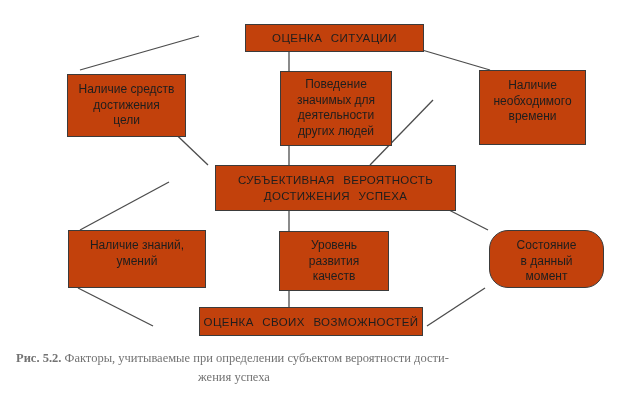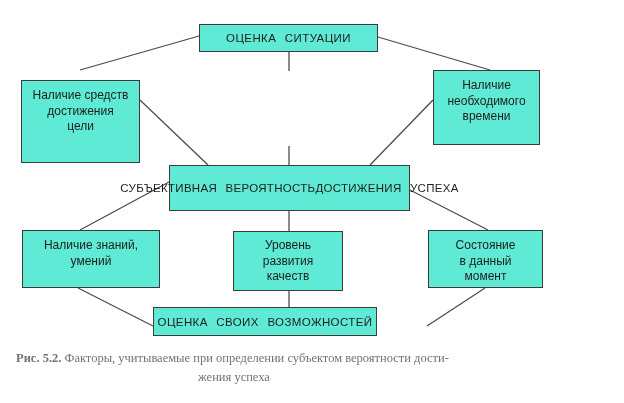--- a/index.html
+++ b/index.html
@@ -9,59 +9,60 @@
     overflow: hidden;
     position: relative;
     font-family: "Liberation Sans", sans-serif;
   }
   .stage { position: absolute; left: 0; top: 0; width: 624px; height: 403px; }
   .connectors { position: absolute; left: 0; top: 0; width: 624px; height: 403px; }
   .node {
     position: absolute;
     box-sizing: border-box;
     border: 1.5px solid #3b3b3b;
-    background: #5eead4;
+    background: #c2410c;
     color: #1e1e1e;
     text-align: center;
+    margin-left: 46px;
   }
   .node .ln { display: block; }
   .small {
     font-size: 12px;
     line-height: 15.5px;
     padding-top: 7px;
   }
   .bar {
     display: flex;
     align-items: center;
     justify-content: center;
     font-size: 11.5px;
     letter-spacing: 0.4px;
     word-spacing: 5px;
     white-space: nowrap;
   }
   .bar2 {
     display: flex;
-    flex-direction: row;
+    flex-direction: column;
     align-items: center;
     justify-content: center;
     font-size: 11.5px;
     letter-spacing: 0.3px;
     word-spacing: 5px;
     line-height: 16px;
     white-space: nowrap;
   }
   
   .n-situation   { left: 199px; top: 24px;  width: 179px; height: 28px; }
-  .n-means       { left: 21px;  top: 80px;  width: 119px; height: 83px; }
+  .n-means       { left: 21px;  top: 74px;  width: 119px; height: 63px; }
   .n-behavior    { left: 234px; top: 71px;  width: 112px; height: 75px; padding-top: 5px; }
   .n-time        { left: 433px; top: 70px;  width: 107px; height: 75px; }
   .n-probability { left: 169px; top: 165px; width: 241px; height: 46px; }
   .n-knowledge   { left: 22px;  top: 230px; width: 138px; height: 58px; }
   .n-qualities   { left: 233px; top: 231px; width: 110px; height: 60px; padding-top: 6px; }
-  .n-state       { left: 428px; top: 230px; width: 115px; height: 58px; }
+  .n-state       { left: 443px; top: 230px; width: 115px; height: 58px; border-radius: 19px; }
   .n-selfassess  { left: 153px; top: 307px; width: 224px; height: 29px; }
 
   .caption {
     position: absolute;
     left: 16px; top: 349px;
     width: 436px;
     font-family: Liberation Serif, serif;
     font-size: 12.5px;
     line-height: 19px;
     color: #737373;
@@ -94,20 +95,26 @@
   <div class="node bar n-situation">
     <span class="ln">ОЦЕНКА  СИТУАЦИИ</span>
   </div>
 
   <div class="node small n-means">
     <span class="ln">Наличие средств</span>
     <span class="ln">достижения</span>
     <span class="ln">цели</span>
   </div>
 
+  <div class="node small n-behavior">
+    <span class="ln">Поведение</span>
+    <span class="ln">значимых для</span>
+    <span class="ln">деятельности</span>
+    <span class="ln">других людей</span>
+  </div>
 
   <div class="node small n-time">
     <span class="ln">Наличие</span>
     <span class="ln">необходимого</span>
     <span class="ln">времени</span>
   </div>
 
   <div class="node bar2 n-probability">
     <span class="ln">СУБЪЕКТИВНАЯ  ВЕРОЯТНОСТЬ</span>
     <span class="ln">ДОСТИЖЕНИЯ  УСПЕХА</span>

